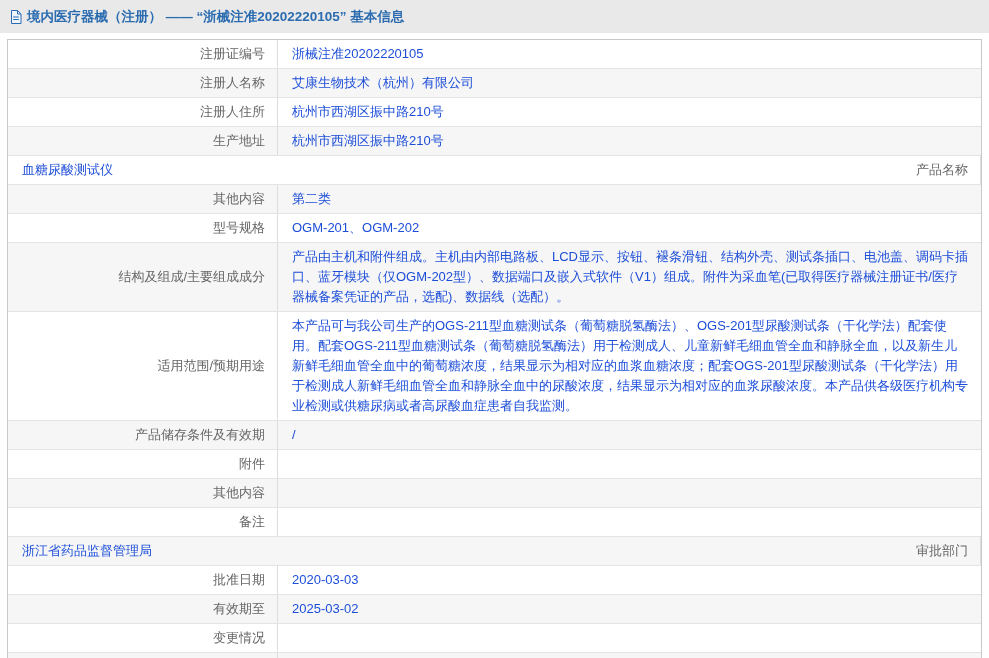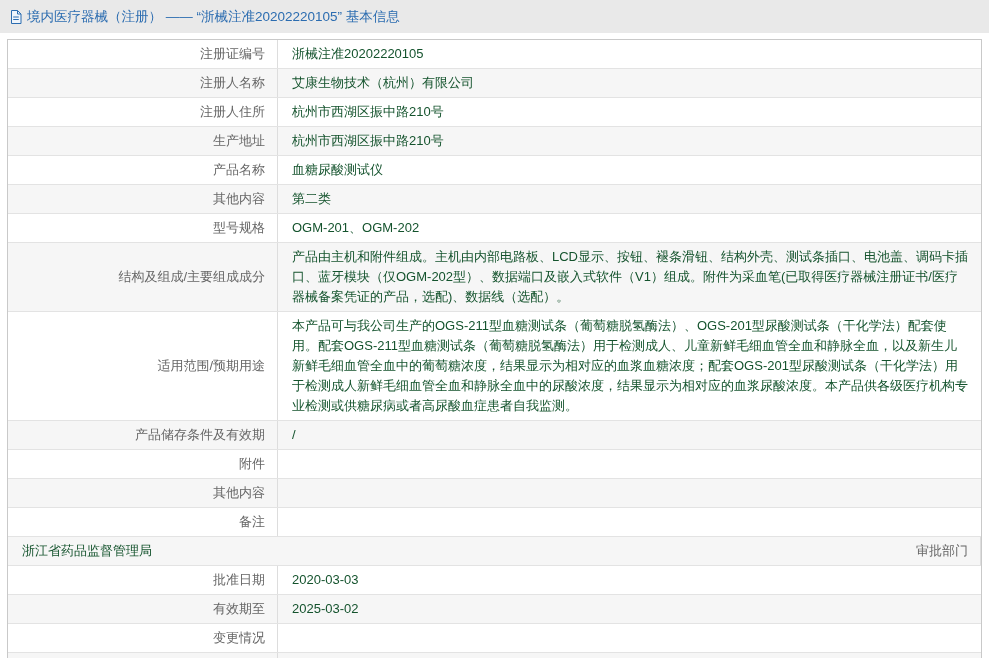--- a/index.html
+++ b/index.html
@@ -12,21 +12,21 @@
     overflow: hidden;
   }
   .page-header {
     height: 33px;
     background: #e9e9e9;
     display: flex;
     align-items: center;
     padding: 0 10px;
     color: #2b6cb0;
     font-size: 13.5px;
-    font-weight: normal;
+    font-weight: bold;
   }
   .doc-icon { display: inline-flex; margin-right: 5px; }
   .info-table {
     margin: 6px 7px 0 7px;
     border: 1px solid #c9c9c9;
     background: #ffffff;
   }
   .row {
     display: flex;
     align-items: center;
@@ -46,21 +46,21 @@
     align-self: stretch;
     display: flex;
     align-items: center;
     justify-content: flex-end;
     border-right: 1px solid #dddddd;
   }
   .cell.value {
     flex: 1;
     padding-left: 14px;
     padding-right: 12px;
-    color: #14532d;
+    color: #1d4ed8;
   }
 </style>
 </head>
 <body>
 
 <div class="page-header">
   <span class="doc-icon">
     <svg width="12" height="14" viewBox="0 0 12 14">
       <path d="M1.5 0.5 h6 l3.5 3.5 v9.5 h-9.5 z" fill="#eef4fb" stroke="#2b6cb0" stroke-width="1"></path>
       <path d="M7.5 0.5 v3.5 h3.5" fill="none" stroke="#2b6cb0" stroke-width="1"></path>
@@ -82,22 +82,22 @@
     </div>
     <div class="row">
       <div class="cell label">注册人住所</div>
       <div class="cell value">杭州市西湖区振中路210号</div>
     </div>
     <div class="row alt">
       <div class="cell label">生产地址</div>
       <div class="cell value">杭州市西湖区振中路210号</div>
     </div>
     <div class="row">
+      <div class="cell value">血糖尿酸测试仪</div>
       <div class="cell label">产品名称</div>
-      <div class="cell value">血糖尿酸测试仪</div>
     </div>
     <div class="row alt">
       <div class="cell label">其他内容</div>
       <div class="cell value">第二类</div>
     </div>
     <div class="row">
       <div class="cell label">型号规格</div>
       <div class="cell value">OGM-201、OGM-202</div>
     </div>
     <div class="row alt">

